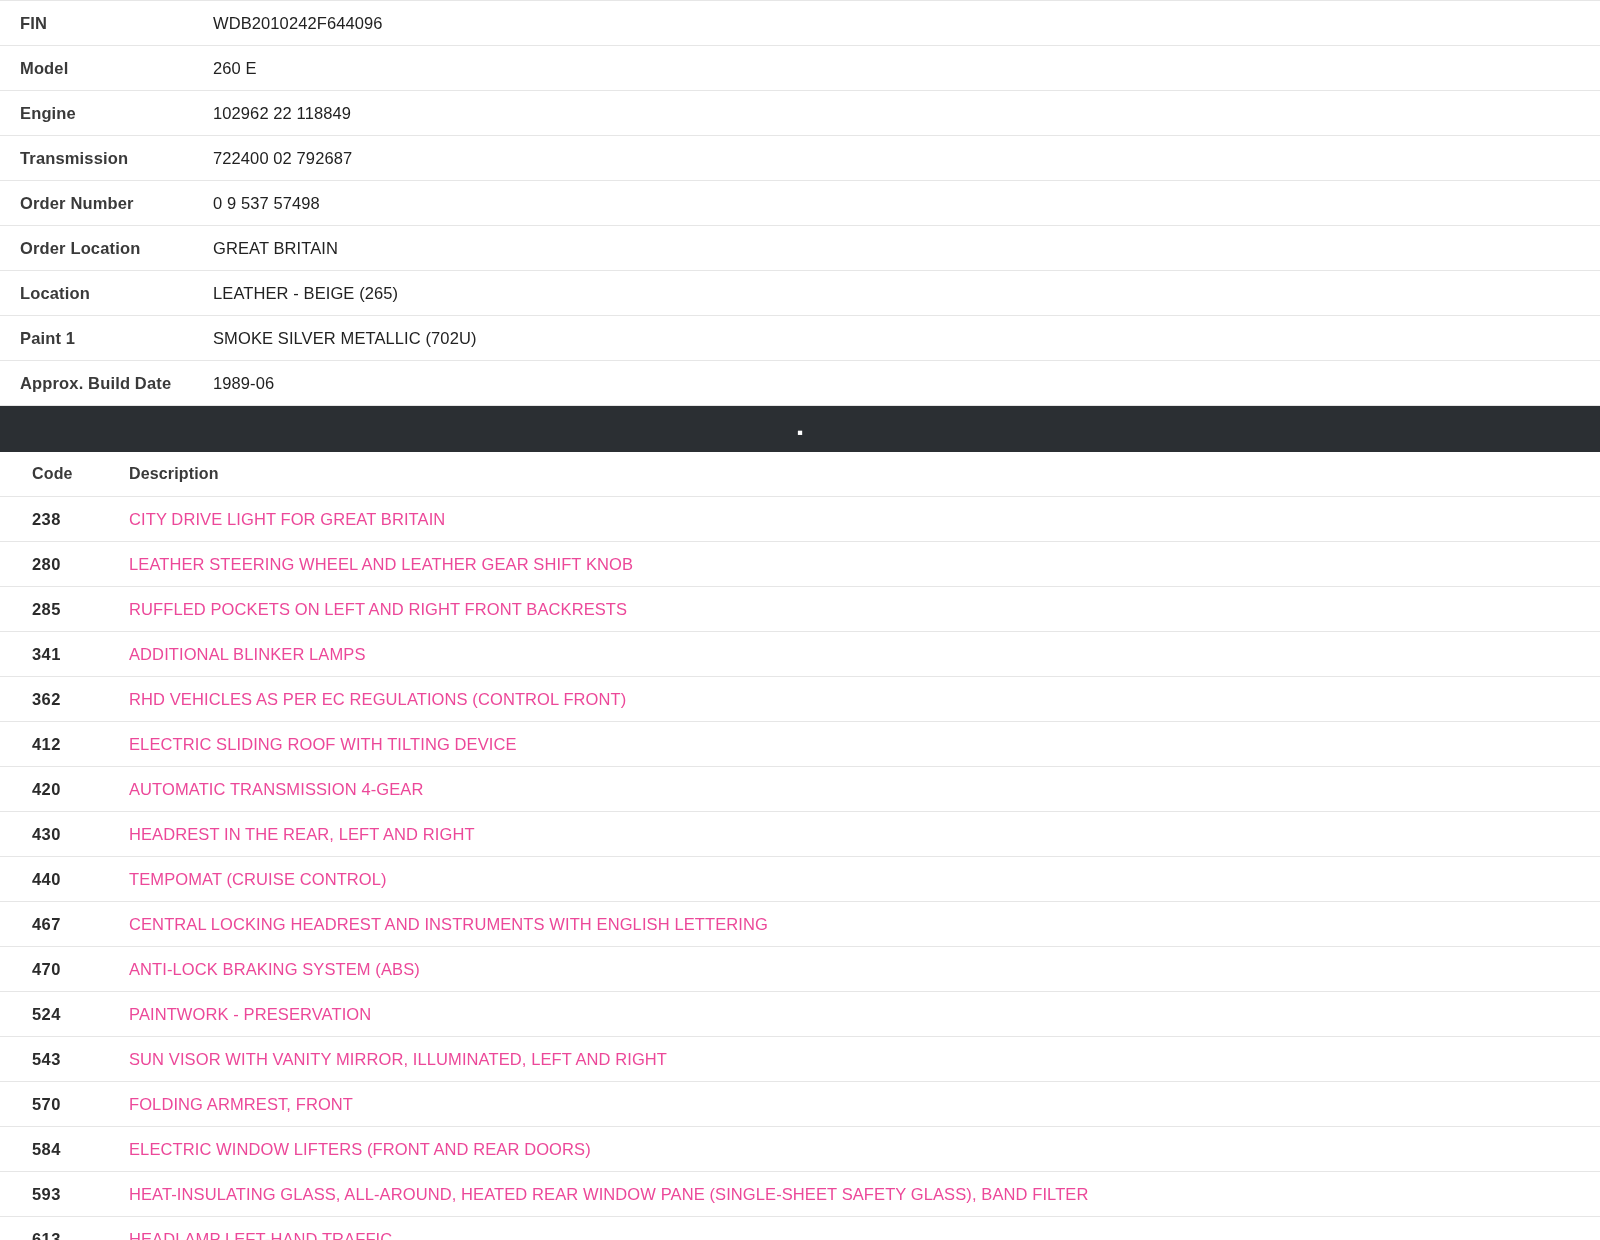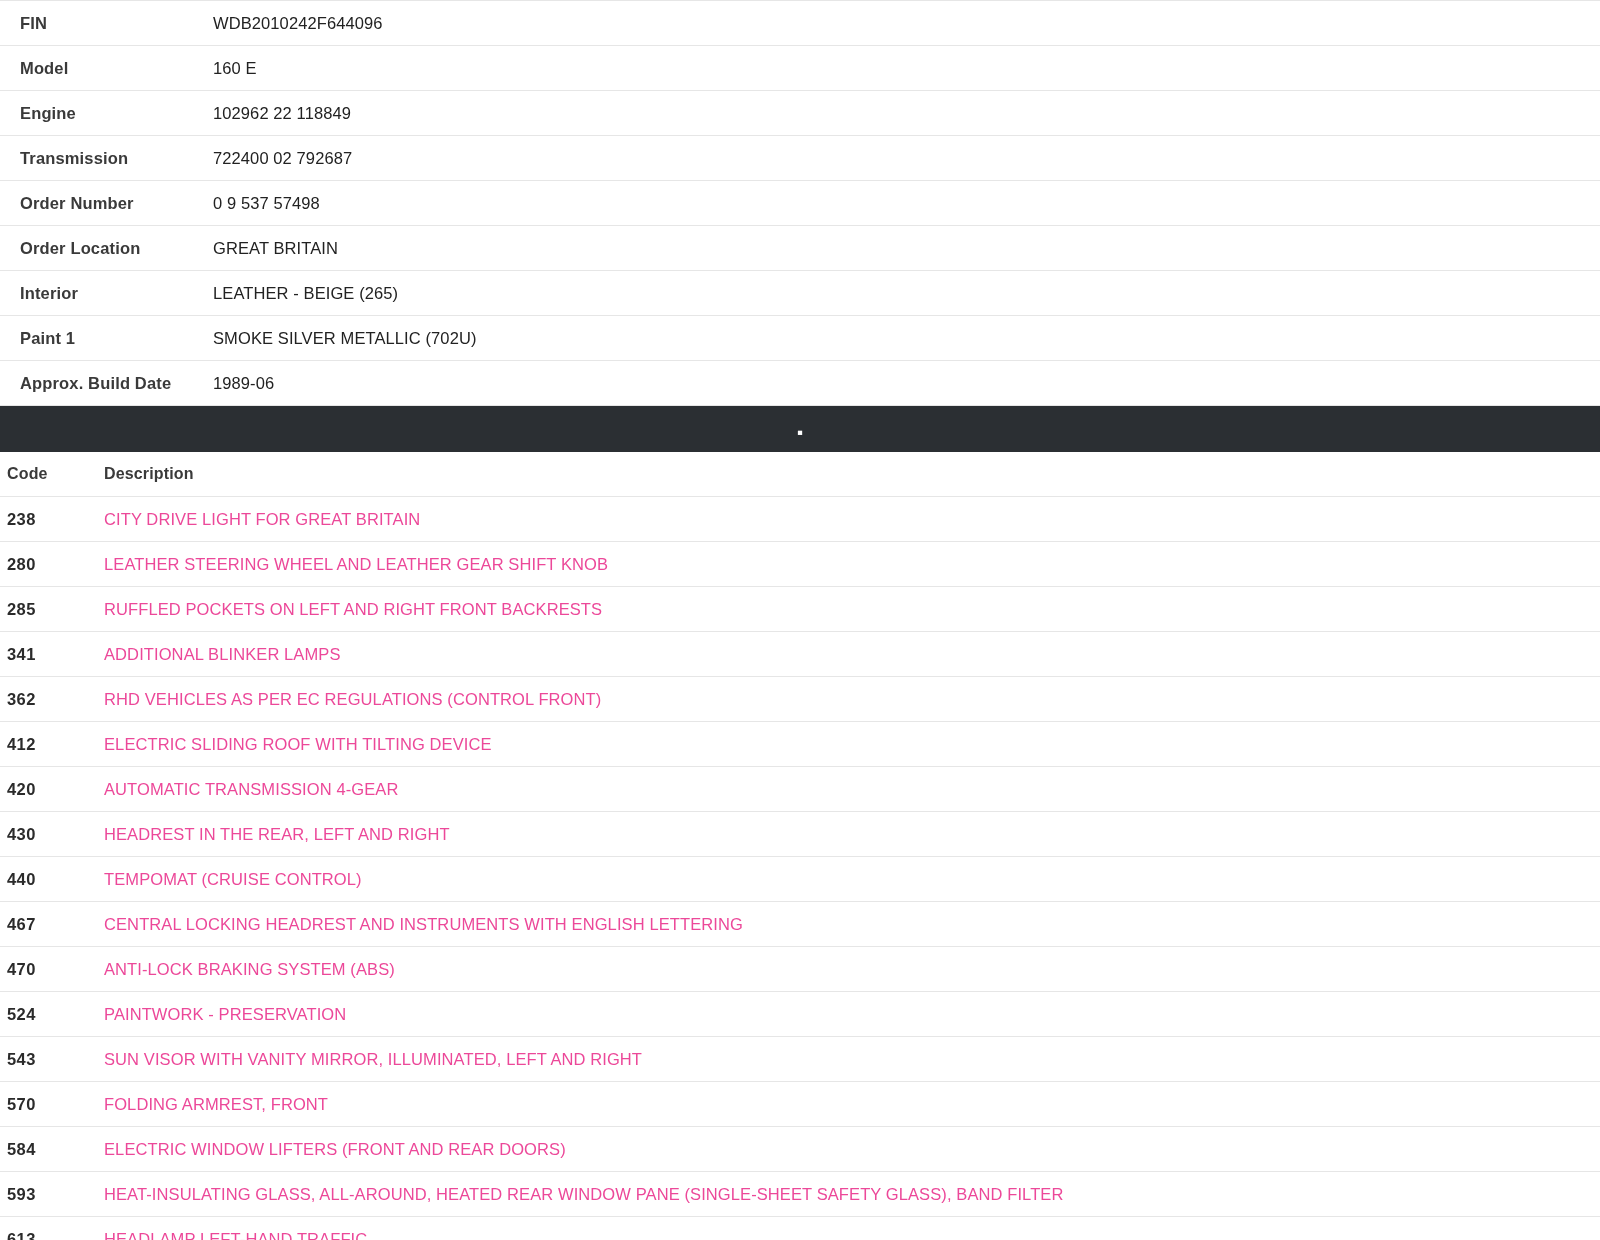--- a/index.html
+++ b/index.html
@@ -77,21 +77,21 @@
     font-size: 16px;
     font-weight: bold;
     color: #3a3a3a;
     padding: 13px 0 13px 0;
     letter-spacing: 0.15px;
     border-bottom: 1px solid #e6e6e6;
   }
   .codes-table th.code-col,
   .codes-table td.code-col {
     width: 95px;
-    padding-left: 7px;
+    padding-left: 32px;
   }
   .codes-table th.desc-col,
   .codes-table td.desc-col {
     padding-left: 2px;
   }
   .codes-table td {
     font-size: 16.5px;
     line-height: 22px;
     padding: 11px 0 11px 0;
     border-bottom: 1px solid #e6e6e6;
@@ -110,40 +110,40 @@
 <div class="page">
 
   <table class="details-table">
     <tbody>
         <tr>
           <td class="label">FIN</td>
           <td class="value">WDB2010242F644096</td>
         </tr>
         <tr>
           <td class="label">Model</td>
-          <td class="value">160 E</td>
+          <td class="value">260 E</td>
         </tr>
         <tr>
           <td class="label">Engine</td>
           <td class="value">102962 22 118849</td>
         </tr>
         <tr>
           <td class="label">Transmission</td>
           <td class="value">722400 02 792687</td>
         </tr>
         <tr>
           <td class="label">Order Number</td>
           <td class="value">0 9 537 57498</td>
         </tr>
         <tr>
           <td class="label">Order Location</td>
           <td class="value">GREAT BRITAIN</td>
         </tr>
         <tr>
-          <td class="label">Interior</td>
+          <td class="label">Location</td>
           <td class="value">LEATHER - BEIGE (265)</td>
         </tr>
         <tr>
           <td class="label">Paint 1</td>
           <td class="value">SMOKE SILVER METALLIC (702U)</td>
         </tr>
         <tr>
           <td class="label">Approx. Build Date</td>
           <td class="value">1989-06</td>
         </tr>

